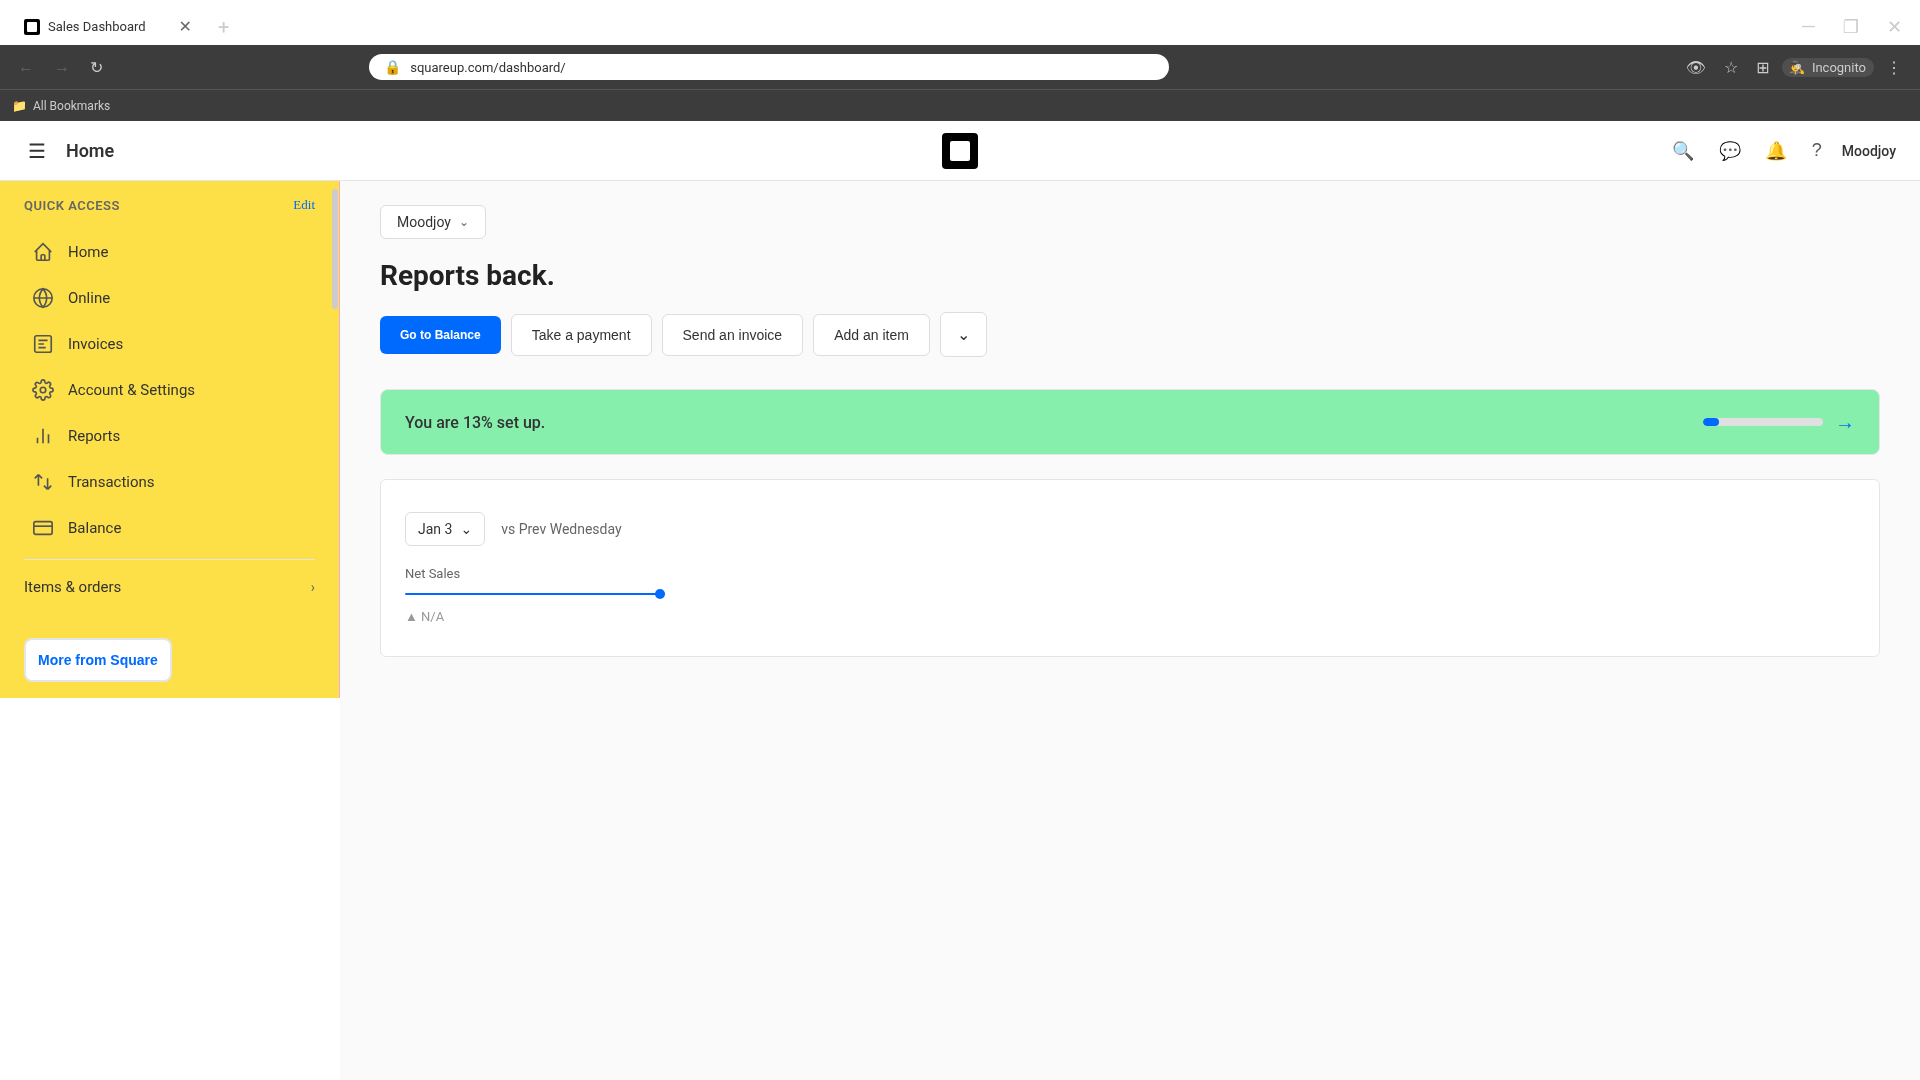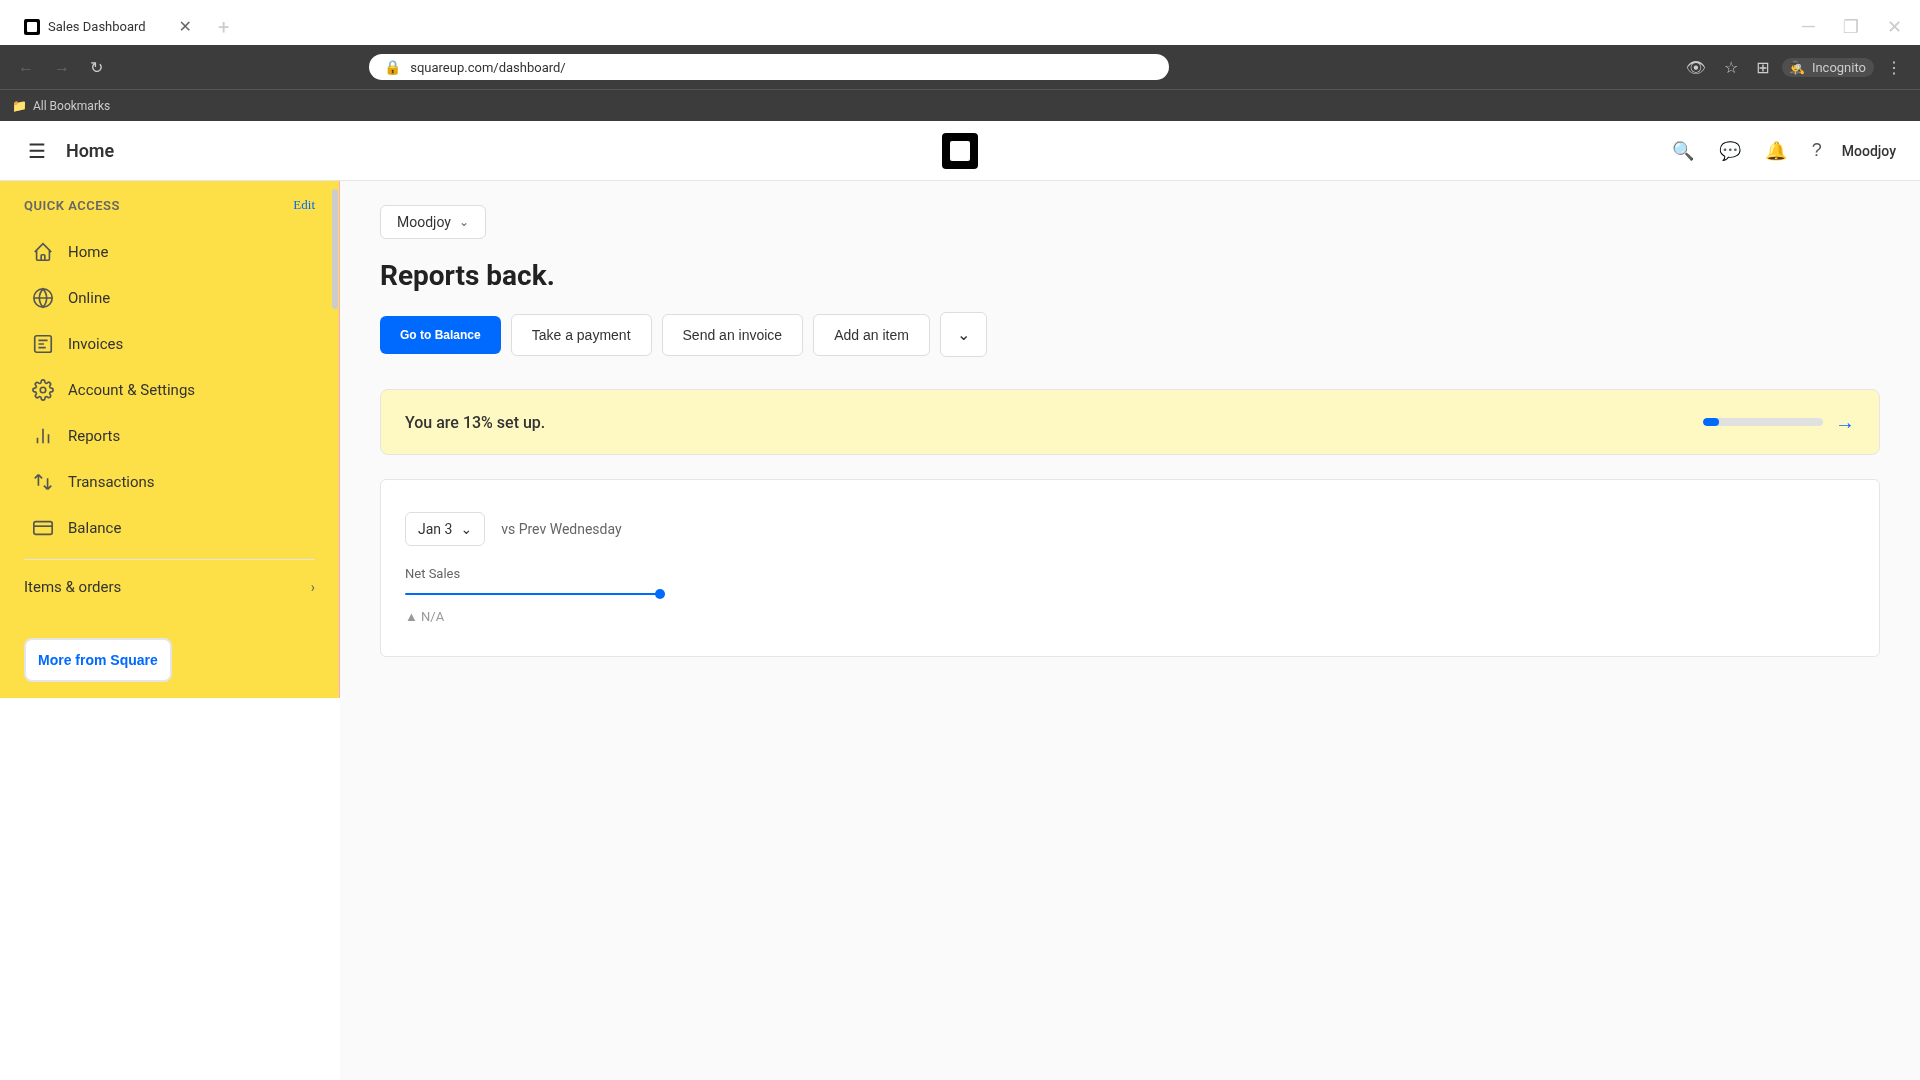--- a/index.html
+++ b/index.html
@@ -69,21 +69,21 @@
     .business-selector .chevron { font-size: 12px; color: #666; }
 
     .welcome-heading { font-size: 28px; font-weight: 700; color: #222; margin-bottom: 20px; }
 
     .action-buttons { display: flex; align-items: center; gap: 10px; margin-bottom: 32px; }
     .btn-primary { background: #006aff; color: #fff; border: none; border-radius: 6px; padding: 12px 20px; font-size: 12px; font-weight: 600; cursor: pointer; }
     .btn-secondary { background: #fff; color: #333; border: 1px solid #ddd; border-radius: 6px; padding: 12px 20px; font-size: 14px; font-weight: 500; cursor: pointer; }
     .btn-more { background: #fff; color: #333; border: 1px solid #ddd; border-radius: 6px; padding: 12px 16px; font-size: 16px; cursor: pointer; }
 
     
-    .setup-section { background: #fef9c3; border: 1px solid #e5e5e5; border-radius: 8px; padding: 20px 24px; margin-bottom: 24px; display: flex; align-items: center; justify-content: space-between; }
+    .setup-section { background: #86efac; border: 1px solid #e5e5e5; border-radius: 8px; padding: 20px 24px; margin-bottom: 24px; display: flex; align-items: center; justify-content: space-between; }
     .setup-text { font-size: 16px; font-weight: 500; color: #333; }
     .setup-right { display: flex; align-items: center; gap: 12px; }
     .progress-bar-container { width: 120px; height: 8px; background: #e0e0e0; border-radius: 4px; overflow: hidden; }
     .progress-bar-fill { height: 100%; background: #006aff; border-radius: 4px; width: 13%; }
     .progress-arrow { color: #006aff; font-size: 20px; cursor: pointer; }
 
     
     .stats-section { background: #fff; border: 1px solid #e5e5e5; border-radius: 6px; padding: 32px 24px; }
     .stats-controls { display: flex; align-items: center; gap: 16px; margin-bottom: 20px; }
     .date-selector { display: inline-flex; align-items: center; gap: 8px; padding: 8px 12px; border: 1px solid #ddd; border-radius: 6px; font-size: 14px; color: #333; cursor: pointer; background: #fff; }

